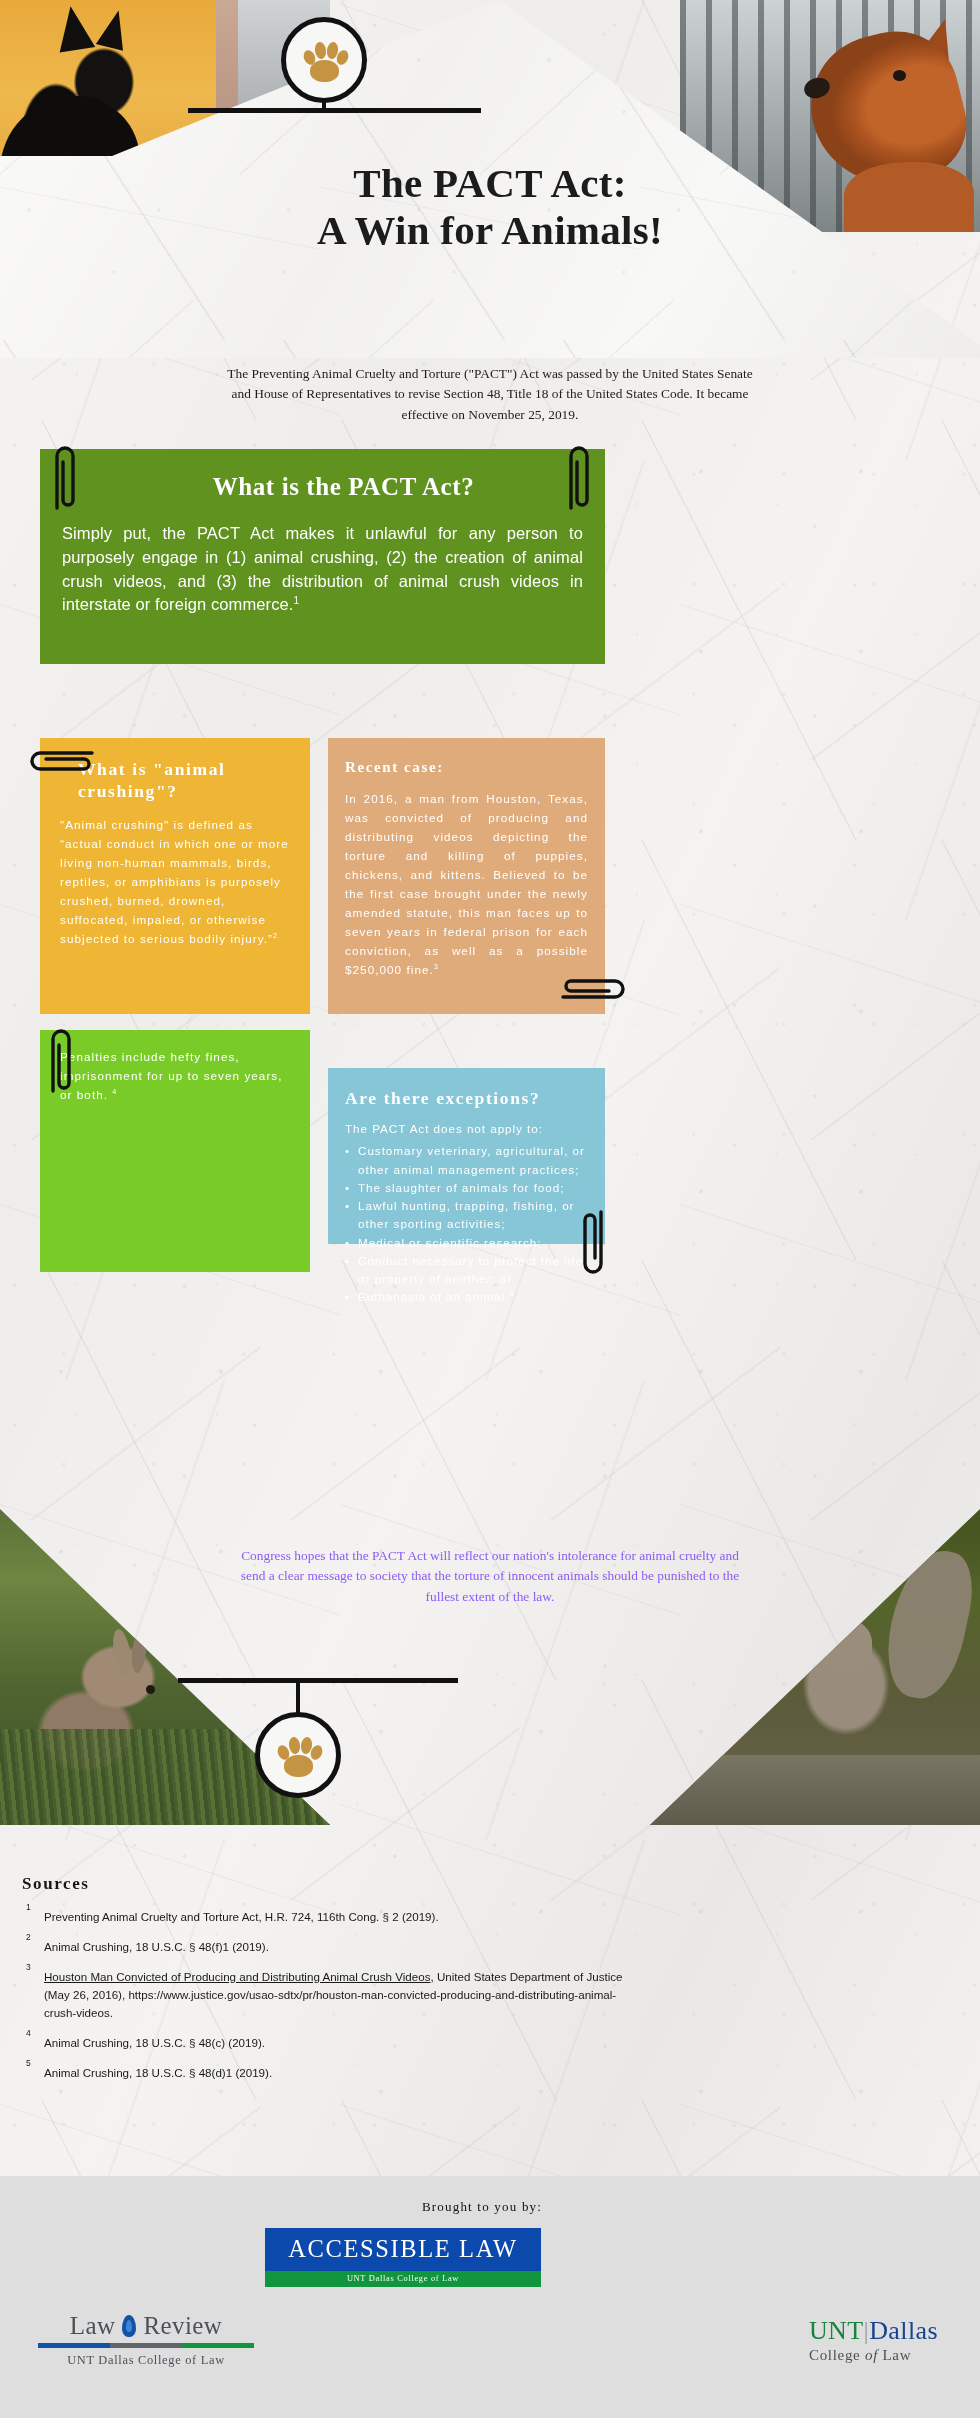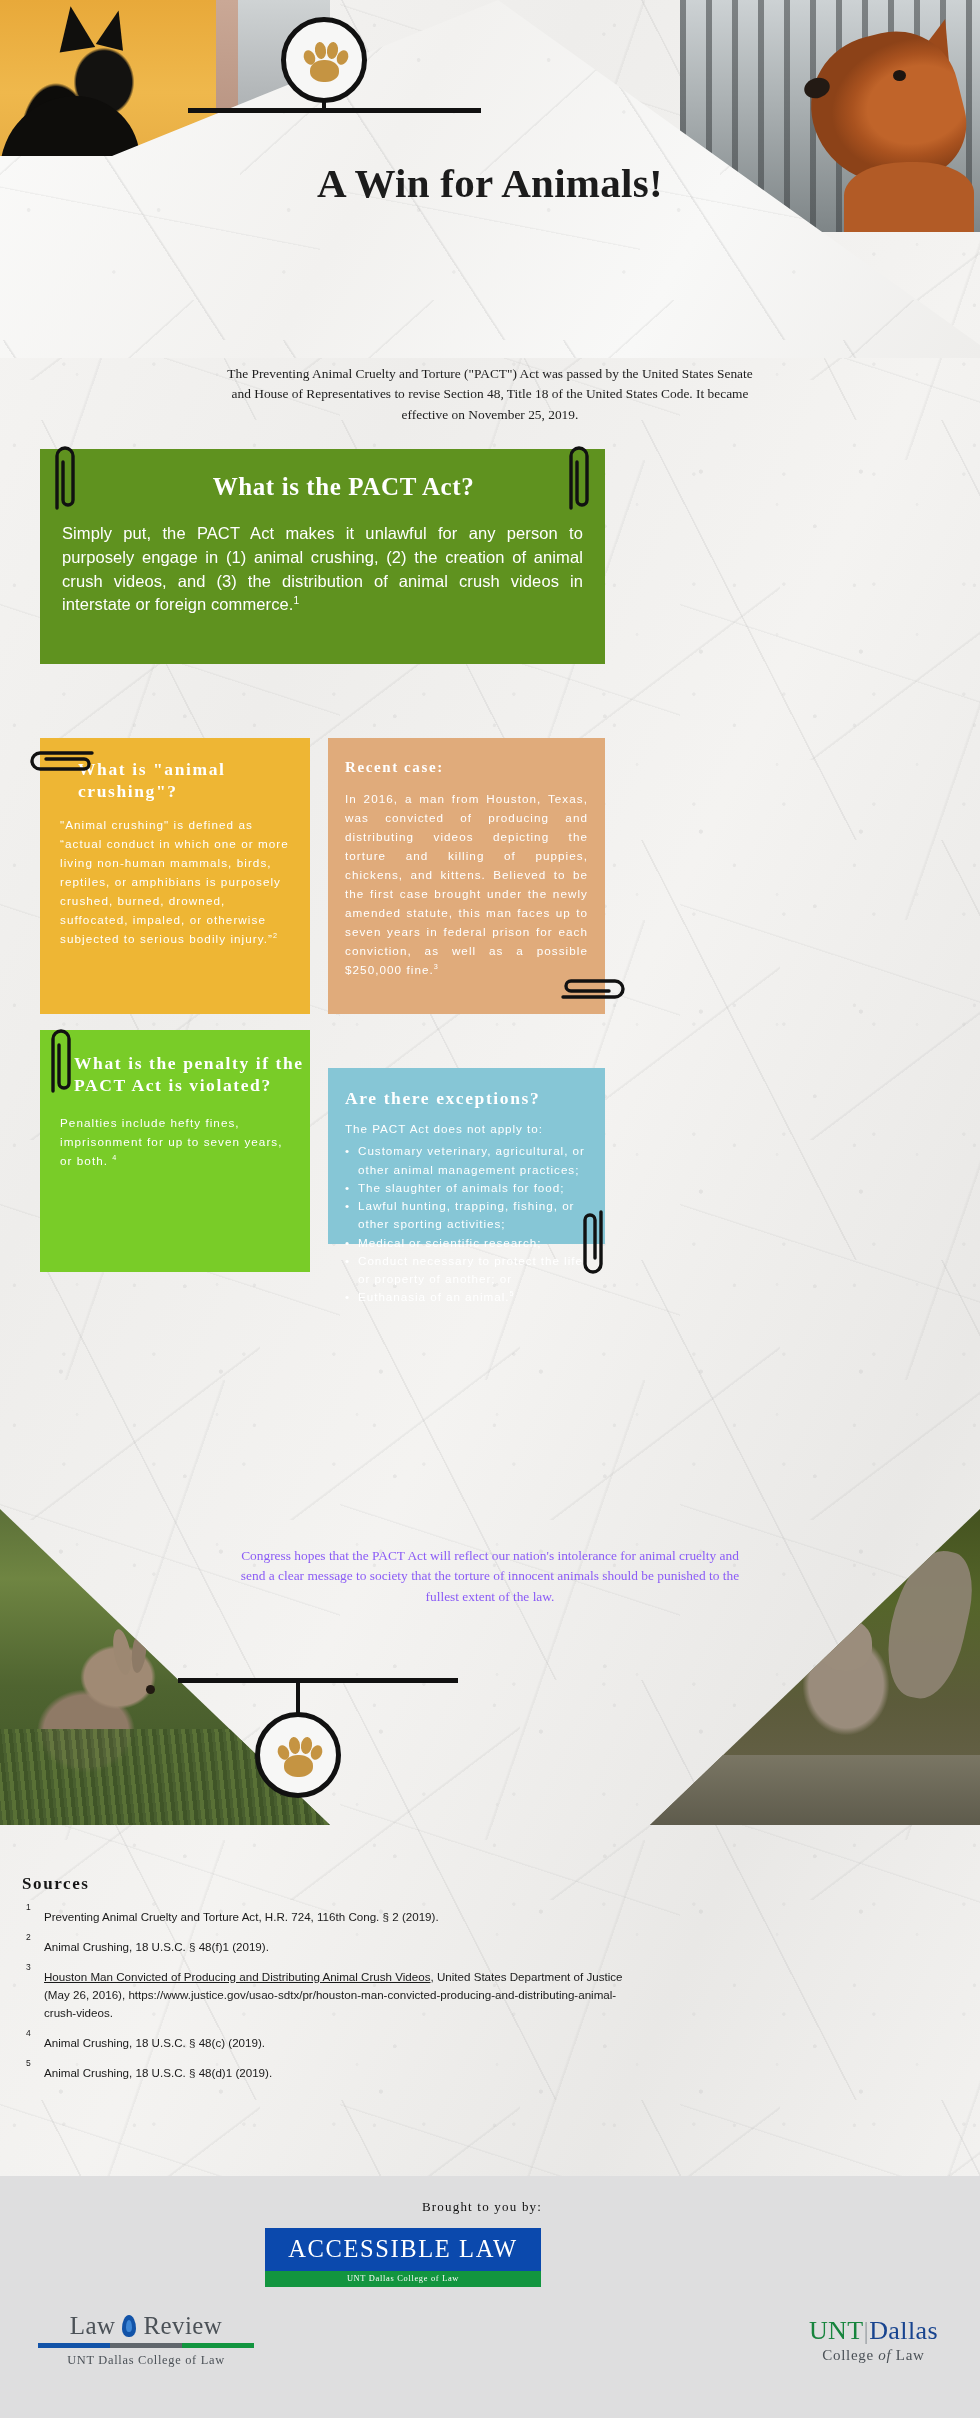--- a/index.html
+++ b/index.html
@@ -229,21 +229,21 @@
     letter-spacing:.4px; display:flex; align-items:center; justify-content:center; gap:7px;
   }
   .flame{ width:14px;height:22px;background:#1253a8;border-radius:50% 50% 46% 46% / 64% 64% 36% 36%; transform:rotate(0deg); position:relative;}
   .flame::after{content:"";position:absolute;left:4px;top:5px;width:6px;height:12px;background:#3d86d6;border-radius:50% 50% 45% 45% / 60% 60% 40% 40%;}
   .lr-rule{ display:flex; height:5px; margin:3px 0 5px 0; }
   .lr-rule i{ display:block; height:100%; }
   .lr-sub{
     font-family:"Liberation Serif", serif; font-size:12.4px; color:#4b5157; letter-spacing:.7px;
   }
 
-  .unt-logo{ position:absolute; right:42px; top:140px; text-align:center; }
+  .unt-logo{ position:absolute; right:42px; top:140px; text-align:left; }
   .unt-top{ font-family:"Liberation Serif", serif; font-size:26px; letter-spacing:.4px; }
   .unt-top .u{ color:#17843d; }
   .unt-top .bar{ color:#9aa0a5; font-weight:300; }
   .unt-top .d{ color:#18448f; }
   .unt-sub{ font-family:"Liberation Serif", serif; font-size:15px; color:#4b5157; letter-spacing:.7px; margin-top:1px; }
   .unt-sub em{ font-style:italic; }
 </style>
 </head>
 <body>
 
@@ -278,20 +278,21 @@
   <span class="paw">
       <i class="t1"></i>
       <i class="t2"></i>
       <i class="t3"></i>
       <i class="t4"></i>
       <i class="pad"></i>
     </span>
 </div>
 
 <div class="title">
+  <div>The PACT Act:</div>
   <div>A Win for Animals!</div>
 </div>
 
 <div class="intro">
   <div style="width:530px;margin:0 auto;">The Preventing Animal Cruelty and Torture ("PACT") Act was passed by the United States Senate and House of Representatives to revise Section 48, Title 18 of the United States Code. It became effective on November 25, 2019.</div>
 </div>
 
 <div class="card" id="card-green">
   <div class="h">What is the PACT Act?</div>
   <div class="b">
@@ -327,21 +328,20 @@
     <span>In 2016, a man from Houston, Texas, was convicted of producing and distributing videos depicting the torture and killing of puppies, chickens, and kittens. Believed to be the first case brought under the newly amended statute, this man  faces up to seven years in federal prison for each conviction, as well as a possible $250,000 fine.</span><sup>3</sup>
   </div>
 </div>
 <div class="clip" style="left:557px;top:972px;">
   <svg width="72" height="34" viewBox="0 0 72 34">
       <path d="M6 25 H58 a8 8 0 0 0 0 -16 H14 a5 5 0 0 0 0 10 H52" fill="none" stroke="#111" stroke-width="3.4" stroke-linecap="round"></path>
     </svg>
 </div>
 
 <div class="card" id="card-lime">
-  <div class="h">What is the penalty if the PACT Act is violated?</div>
   <div class="b">
     <span>Penalties include hefty fines, imprisonment for up to seven years, or both.</span> <sup>4</sup>
   </div>
 </div>
 <div class="clip" style="left:44px;top:1025px;">
   <svg width="34" height="72" viewBox="0 0 34 72">
       <path d="M9 66 V14 a8 8 0 0 1 16 0 V58 a5 5 0 0 1 -10 0 V20" fill="none" stroke="#111" stroke-width="3.4" stroke-linecap="round"></path>
     </svg>
 </div>
 

